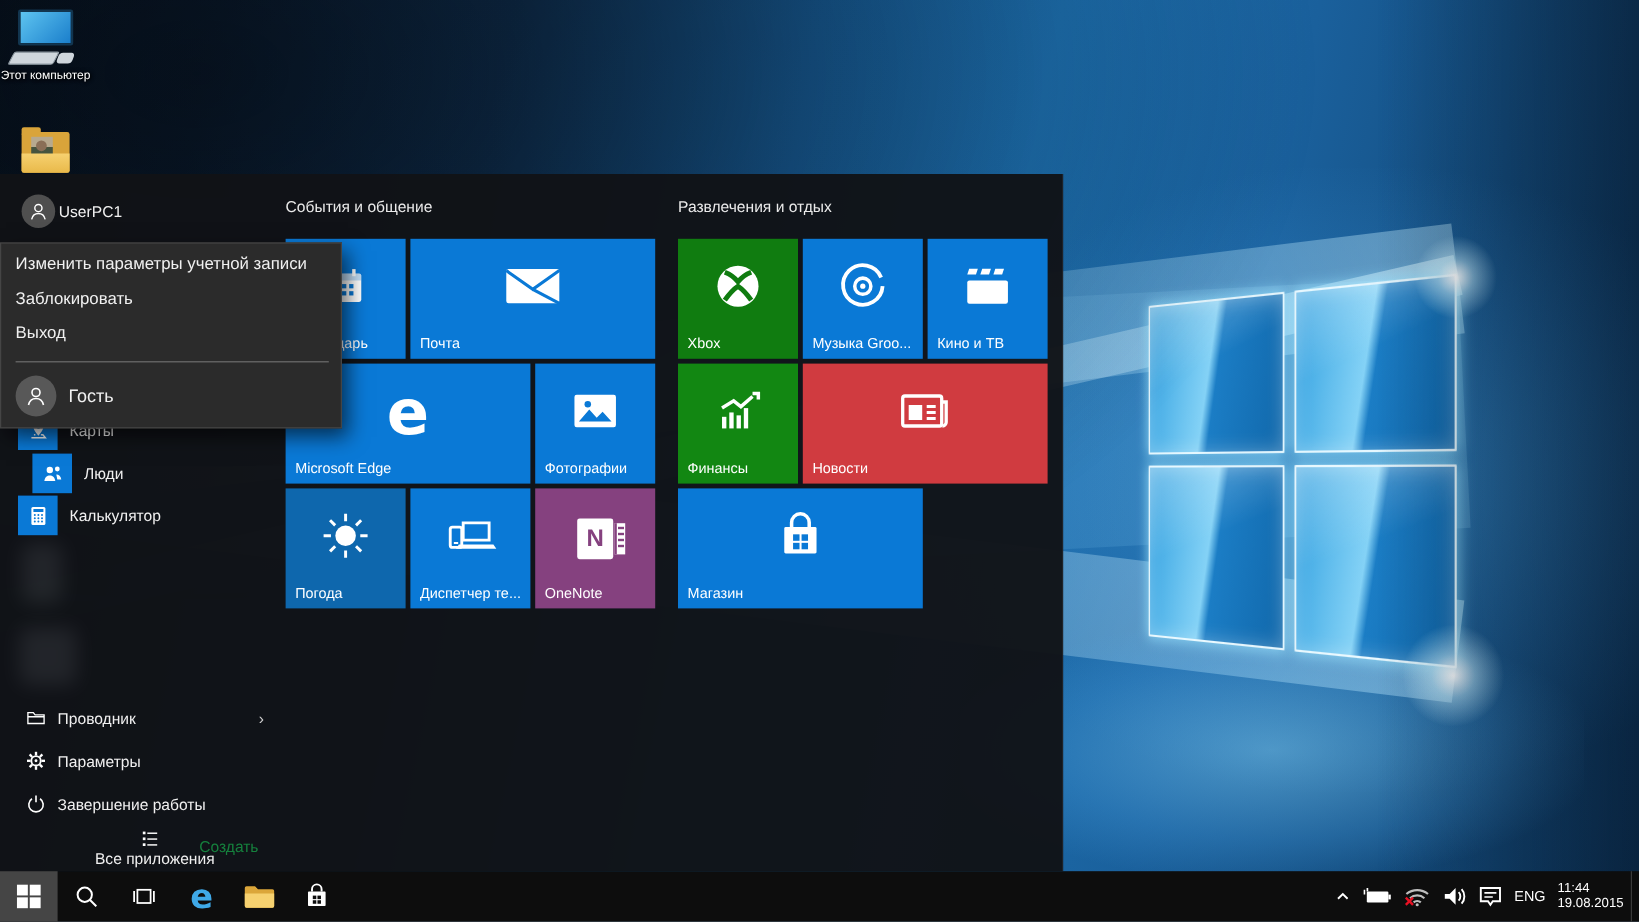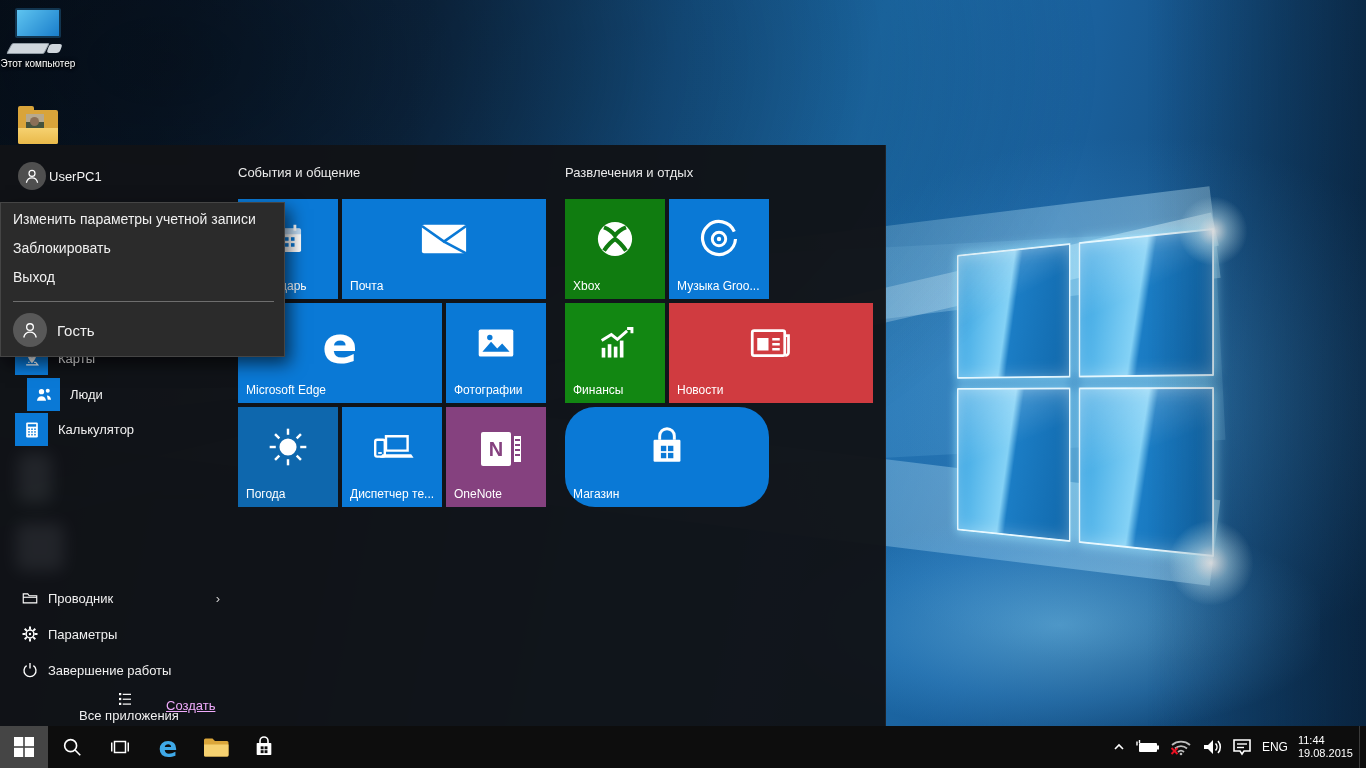--- a/index.html
+++ b/index.html
@@ -58,21 +58,21 @@
   .user-row { position:absolute; left:18px; top:17px; display:flex; align-items:center; }
   .avatar { width:28px; height:28px; border-radius:50%; background:#4f4f4f; display:flex; align-items:center; justify-content:center; }
   .user-row .uname { margin-left:3px; font-size:13px; color:#f2f2f2; }
   .al-item { position:absolute; left:15px; display:flex; align-items:center; height:33px; cursor:default; }
   .al-tile { width:33px; height:33px; background:#0a79d6; display:flex; align-items:center; justify-content:center; flex:0 0 33px; }
   .al-lbl { margin-left:10px; font-size:13px; color:#f0f0f0; }
   .sys-item { position:absolute; left:20px; height:32px; display:flex; align-items:center; width:210px; }
   .sys-ico { width:20px; display:flex; justify-content:center; }
   .sys-lbl { margin-left:8px; font-size:13px; color:#f0f0f0; }
   .sys-chev { position:absolute; right:10px; color:#cfcfcf; font-size:13px; }
-  .create-link { position:absolute; left:166px; top:545px; height:32px; line-height:32px; font-size:13px; color:#f0abfc; cursor:pointer;text-decoration:underline; }
+  .create-link { position:absolute; left:166px; top:545px; height:32px; line-height:32px; font-size:13px; color:#15803d; cursor:pointer; }
   .grp-hdr { position:absolute; font-size:13px; color:#eaeaea; }
   .tile { position:absolute; width:100px; height:100px; cursor:pointer; }
   .tile.wide { width:204px; }
   .tile .t-icon { position:absolute; left:50%; top:42%; transform:translate(-50%,-50%); }
   .tile .t-lbl { position:absolute; left:8px; bottom:6px; font-size:12px; color:#fff; white-space:nowrap; }
   .c-blue { background:#0a79d6; } .c-blue2 { background:#0e67ad; }
   .c-green { background:#107c10; } .c-green2 { background:#128712; }
   .c-red { background:#d03b40; } .c-purple { background:#85417f; }
   .edge-e { font-size:52px; font-weight:bold; color:#fff; line-height:1; font-family:"DejaVu Sans",sans-serif; }
   .on-rect { width:30px; height:34px; background:#fff; border-radius:2px; position:relative; display:flex; align-items:center; justify-content:center; }
@@ -351,20 +351,33 @@
     <div class="tile c-blue" style="left:669px;top:54px;">
       <span class="t-icon">
         <svg width="44" height="44" viewBox="0 0 36 36">
             <path d="M30.5 12a13.5 13.5 0 1 0 1 6" fill="none" stroke="#fff" stroke-width="2.6"></path>
             <circle cx="18" cy="18" r="5.5" fill="none" stroke="#fff" stroke-width="2.4"></circle>
             <circle cx="18" cy="18" r="1.8" fill="#fff"></circle>
           </svg>
       </span>
       <span class="t-lbl">Музыка Groo...</span>
     </div>
+    <div class="tile c-blue" style="left:773px;top:54px;">
+      <span class="t-icon">
+        <svg width="46" height="40" viewBox="0 0 38 32">
+            <rect x="5" y="12" width="28" height="16" rx="1.5" fill="#fff"></rect>
+            <g fill="#fff">
+              <rect x="5" y="4" width="6" height="4" transform="skewX(-18)" transform-origin="5 8"></rect>
+              <rect x="14" y="4" width="6" height="4" transform="skewX(-18)" transform-origin="14 8"></rect>
+              <rect x="23" y="4" width="6" height="4" transform="skewX(-18)" transform-origin="23 8"></rect>
+            </g>
+          </svg>
+      </span>
+      <span class="t-lbl">Кино и ТВ</span>
+    </div>
     <div class="tile c-green2" style="left:565px;top:158px;">
       <span class="t-icon">
         <svg width="46" height="40" viewBox="0 0 38 32">
             <g fill="#fff">
               <rect x="8" y="20" width="3" height="8"></rect>
               <rect x="13" y="17" width="3" height="11"></rect>
               <rect x="18" y="19" width="3" height="9"></rect>
               <rect x="23" y="14" width="3" height="14"></rect>
             </g>
             <path d="M8 14l8-5 5 4 8-7" fill="none" stroke="#fff" stroke-width="2.4"></path>
@@ -381,21 +394,21 @@
             <g stroke="#fff" stroke-width="2">
               <line x1="21" y1="13" x2="27" y2="13"></line>
               <line x1="21" y1="17" x2="27" y2="17"></line>
               <line x1="21" y1="21" x2="27" y2="21"></line>
             </g>
             <path d="M31 10h3v13.5a2.5 2.5 0 0 1-2.5 2.5" fill="none" stroke="#fff" stroke-width="2.2"></path>
           </svg>
       </span>
       <span class="t-lbl">Новости</span>
     </div>
-    <div class="tile wide c-blue" style="left:565px;top:262px;border-radius:30px;">
+    <div class="tile wide c-blue" style="left:565px;top:262px;">
       <span class="t-icon">
         <svg width="44" height="44" viewBox="0 0 36 36">
             <path d="M12 12V9a6 6 0 0 1 12 0v3" fill="none" stroke="#fff" stroke-width="2.4"></path>
             <rect x="7" y="12" width="22" height="18" rx="1" fill="#fff"></rect>
             <g fill="#0a79d6">
               <rect x="13" y="17" width="4.4" height="4.4"></rect>
               <rect x="18.8" y="17" width="4.4" height="4.4"></rect>
               <rect x="13" y="22.8" width="4.4" height="4.4"></rect>
               <rect x="18.8" y="22.8" width="4.4" height="4.4"></rect>
             </g>

